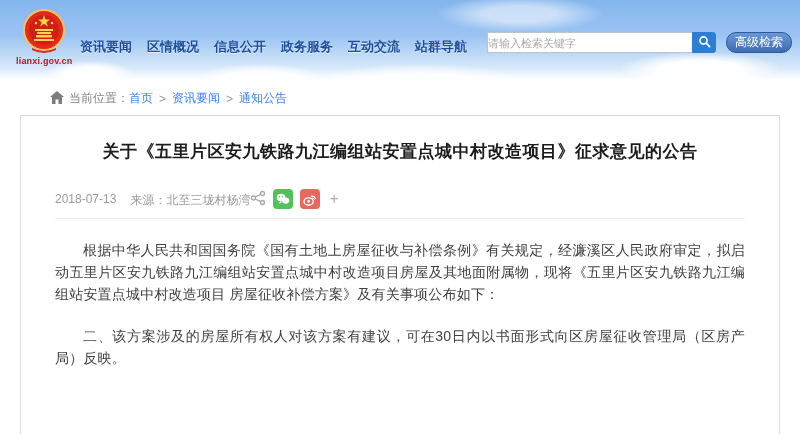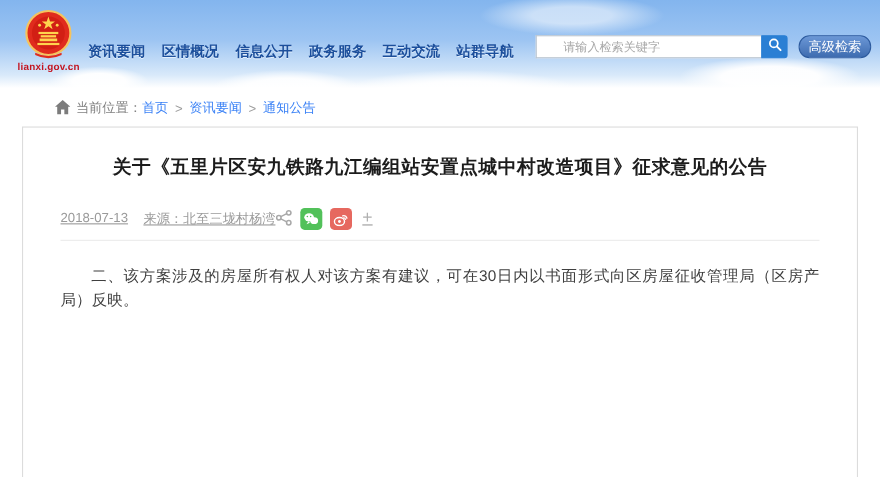--- a/index.html
+++ b/index.html
@@ -21,40 +21,40 @@
   .logo-wrap { position:absolute; left:16px; top:8px; width:56px; }
   .logo-wrap svg { display:block; margin:0 auto; }
   .site-domain { font-size:9px; font-weight:bold; color:#c3131f; margin-top:2px; letter-spacing:.2px; }
 
   .nav { position:absolute; left:80px; top:38px; display:flex; gap:15px; }
   .nav-item { font-size:13px; font-weight:bold; color:#1c4f9c; cursor:pointer; white-space:nowrap;
               text-shadow:0 1px 0 rgba(255,255,255,.6); }
 
   .search-area { position:absolute; right:8px; top:32px; display:flex; align-items:center; }
   .search-input { width:205px; height:21px; border:1px solid #b9c4cf; border-right:none; background:#fff;
-                  font-size:11px; padding:0 24px; color:#333; outline:none; }
+                  font-size:11px; padding:0 0; color:#333; outline:none; }
   .search-input::placeholder { color:#a9a9a9; }
   .search-btn { width:24px; height:21px; background:#2a7fd4; border:1px solid #2a7fd4; border-radius:0 3px 3px 0;
                 display:flex; align-items:center; justify-content:center; cursor:pointer; }
   .adv-btn { margin-left:10px; height:21px; padding:0 8px; font-size:12px; color:#fff; cursor:pointer;
              background:linear-gradient(#6b97d6,#3e6cb0); border:1px solid #2c5a9e; border-radius:10px;
              display:flex; align-items:center; }
 
   
   .breadcrumb { display:flex; align-items:center; margin:10px 0 0 50px; font-size:12px; color:#828282; }
   .breadcrumb svg { margin-right:5px; }
   .crumb { color:#3b82f6; cursor:pointer; }
   .crumb-sep { margin:0 6px; color:#9a9a9a; }
 
   
   .content-box { margin:8px 20px 0; border:1px solid #dcdcdc; background:#fff; height:500px; padding:0 34px; }
   .article-title { margin-top:24px; text-align:center; font-size:17px; font-weight:bold; color:#1c1c1c; letter-spacing:.5px; }
 
-  .meta-row { margin-top:26px; display:flex; align-items:center; font-size:12px; color:#9a9a9a;
-              padding-bottom:9px; border-bottom:1px solid #ececec;text-decoration:underline; }
+  .meta-row { margin-top:26px; display:flex; align-items:flex-end; font-size:12px; color:#9a9a9a;
+              padding-bottom:9px; border-bottom:1px solid #ececec; }
   .meta-left { display:flex; gap:14px; }
   .meta-center { flex:1; text-align:center; color:#9a9a9a; }
   .font-size-opt { margin:0 4px; cursor:pointer; }
   .meta-icons { display:flex; align-items:center; gap:7px; }
   .icon-badge { width:20px; height:20px; border-radius:4px; display:flex; align-items:center; justify-content:center; cursor:pointer; }
   .plus-icon { font-size:16px; color:#b0b0b0; cursor:pointer; line-height:1; margin-left:2px; }
 
   .article-body p { margin-top:20px; font-size:14px; line-height:22px; color:#3f3f3f;
                     text-indent:2em; text-align:justify; letter-spacing:.2px; }
 </style>
@@ -152,17 +152,18 @@
             <circle cx="5.6" cy="8.4" r="1.3" fill="#ffffff"></circle>
             <path d="M8.5 3.2 Q11.5 2.6 12.4 5.4" fill="none" stroke="#ffffff" stroke-width="1.2" stroke-linecap="round"></path>
             <path d="M9 5.2 Q10.7 4.9 11.2 6.4" fill="none" stroke="#ffffff" stroke-width="1.1" stroke-linecap="round"></path>
           </svg>
         </span>
         <span class="plus-icon">+</span>
       </div>
     </div>
 
     <div class="article-body">
+      <p>根据中华人民共和国国务院《国有土地上房屋征收与补偿条例》有关规定，经濂溪区人民政府审定，拟启动五里片区安九铁路九江编组站安置点城中村改造项目房屋及其地面附属物，现将《五里片区安九铁路九江编组站安置点城中村改造项目 房屋征收补偿方案》及有关事项公布如下：</p>
       <p>二、该方案涉及的房屋所有权人对该方案有建议，可在30日内以书面形式向区房屋征收管理局（区房产局）反映。</p>
     </div>
   </div>
 
 </div>
 
 </body></html>

